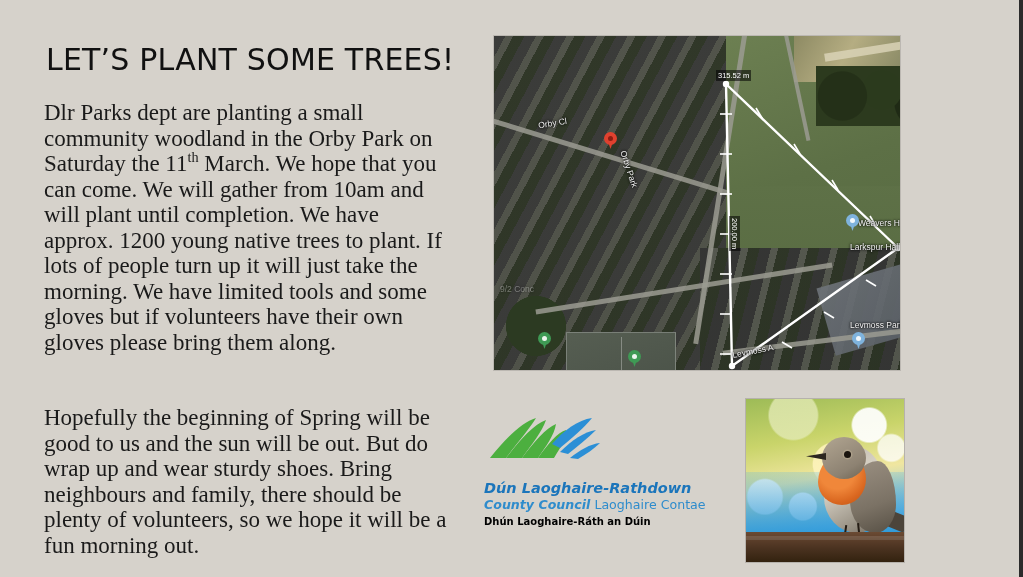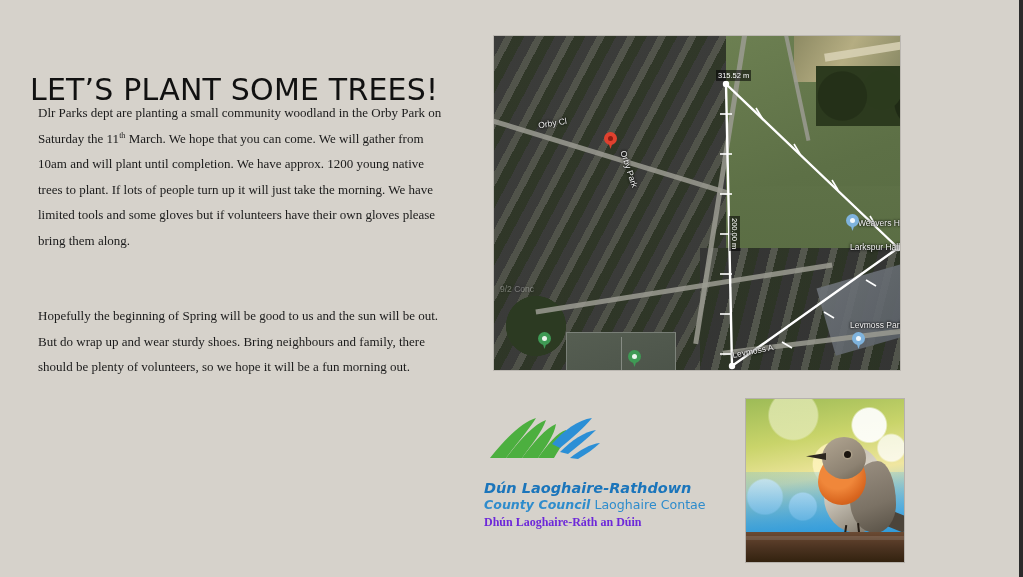--- a/index.html
+++ b/index.html
@@ -13,30 +13,29 @@
     position:relative;
     width:1023px;height:577px;
     background:#d6d2cb;
     box-sizing:border-box;
     border-right:4px solid #2b2b2b;
     overflow:hidden;
   }
 
   
   .title{
-    position:absolute;left:30px;top:42px;width:430px;
+    position:absolute;left:46px;top:42px;width:430px;
     font-family:"DejaVu Sans","Liberation Sans",sans-serif;
     font-size:30px;letter-spacing:.2px;color:#111111;
     white-space:nowrap;
-    margin-top:30px;
   }
   .body-col{
-    position:absolute;left:38px;top:100px;width:410px;
+    position:absolute;left:44px;top:100px;width:410px;
     font-family:"Liberation Serif","DejaVu Serif",serif;
-    font-size:13px;line-height:25.5px;color:#1a1a1a;
+    font-size:23px;line-height:25.5px;color:#1a1a1a;
   }
   .para{margin:0;}
   .para + .para{margin-top:50px;}
   .para sup{font-size:.62em;vertical-align:super;line-height:0;}
 
   
   .map{
     position:absolute;left:494px;top:36px;width:406px;height:334px;
     background:#4a5a3a;overflow:hidden;
     box-shadow:0 0 0 1px rgba(0,0,0,.12);
@@ -124,21 +123,21 @@
   .mlbl-top{left:222px;top:34px;}
   .mlbl-side{left:246px;top:180px;transform:rotate(90deg);transform-origin:left top;}
 
   
   .logo{position:absolute;left:484px;top:414px;width:232px;}
   .logo-mark{width:126px;height:50px;display:block;}
   .logo-text{margin-top:16px;color:#1b75bb;font-family:"DejaVu Sans","Liberation Sans",sans-serif;}
   .logo-l1{font-size:14.5px;font-weight:bold;font-style:italic;color:#1b75bb;line-height:17px;}
   .logo-l2{font-size:12.6px;line-height:16px;color:#2f8ccc;}
   .logo-l2 .it{font-style:italic;font-weight:bold;text-align:center;}
-  .logo-l3{font-size:12px;font-weight:bold;line-height:18px;color:#6d28d9;font-family:Liberation Serif, serif;}
+  .logo-l3{font-size:10px;font-weight:bold;line-height:18px;color:#000000;}
 
   
   .photo{
     position:absolute;left:746px;top:399px;width:158px;height:163px;
     overflow:hidden;background:#8aa84e;
     box-shadow:0 0 0 1px rgba(0,0,0,.15);
   }
   .ph-bg{position:absolute;inset:0;
     background:
       radial-gradient(circle at 78% 16%,rgba(255,255,255,.92) 0 9%,transparent 10%),

